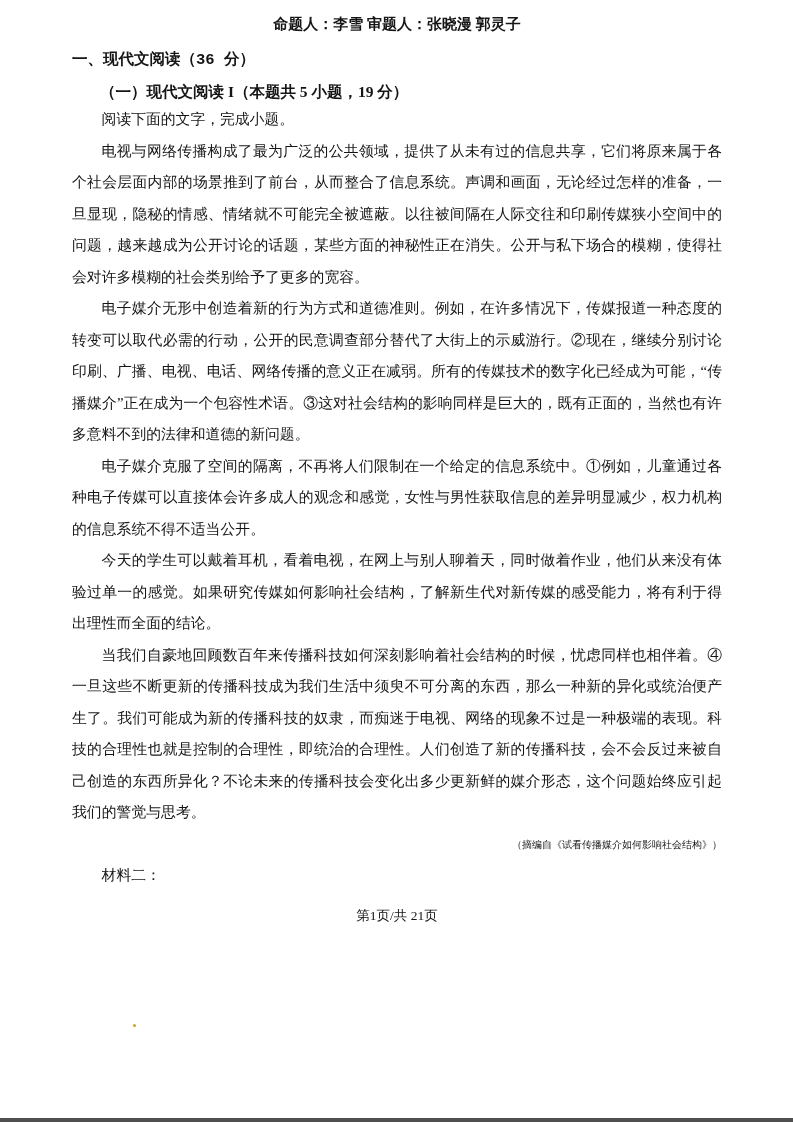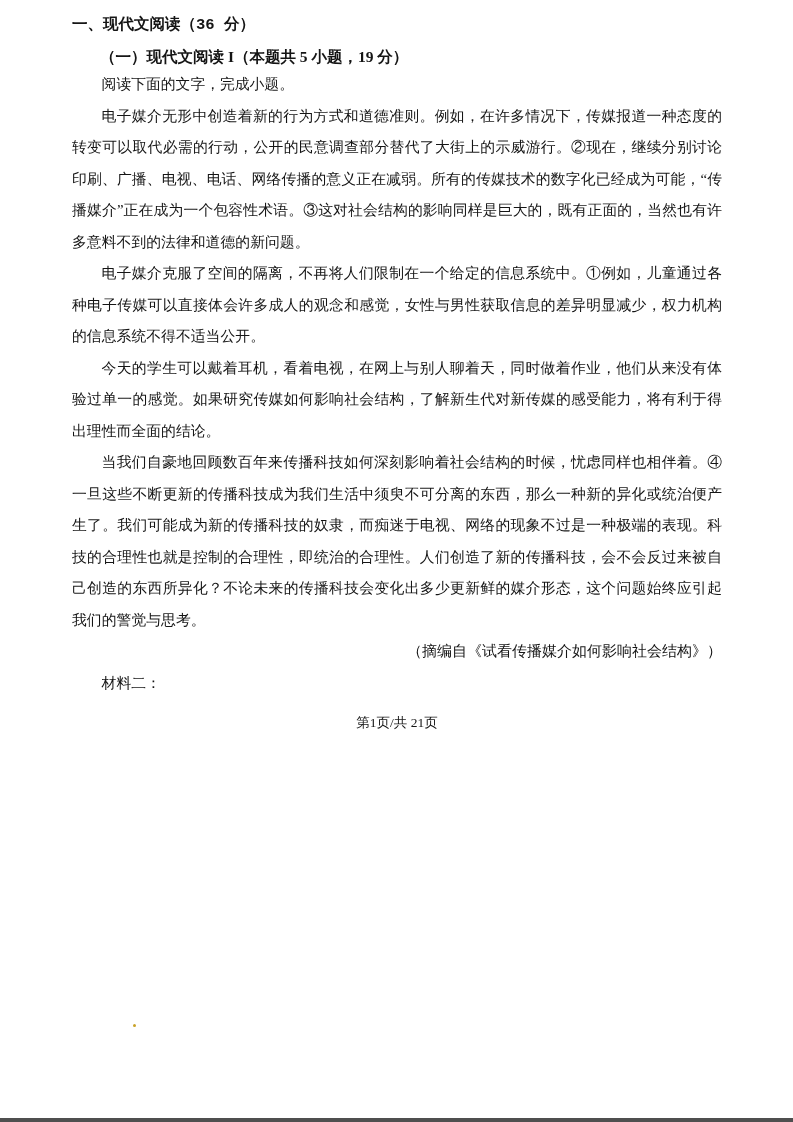--- a/index.html
+++ b/index.html
@@ -61,21 +61,21 @@
   .para {
     margin: 0;
     font-size: 14.8px;
     line-height: 31.5px;
     text-indent: 2em;
     text-align: justify;
     text-justify: inter-ideograph;
     letter-spacing: 0.05px;
   }
   .attribution {
-    font-size: 15px;
+    font-size: 10px;
     line-height: 31.5px;
     text-align: right;
   }
   .footer {
     margin-top: 14px;
     font-size: 13.5px;
     line-height: 20px;
     text-align: center;
   }
   .bottom-edge {
@@ -94,29 +94,31 @@
     border-radius: 50%;
   }
 </style>
 </head>
 <body>
 
 <div class="page">
   <div class="content">
 
 
+    <div class="authors">命题人：李雪 审题人：张晓漫 郭灵子</div>
 
     <div class="sec-heading">一、现代文阅读（36 分）</div>
 
     <div class="subsec-heading">（一）现代文阅读 I（本题共 5 小题，19 分）</div>
 
     <div class="body-line">阅读下面的文字，完成小题。</div>
 
 
     <div>
+        <p class="para">电视与网络传播构成了最为广泛的公共领域，提供了从未有过的信息共享，它们将原来属于各个社会层面内部的场景推到了前台，从而整合了信息系统。声调和画面，无论经过怎样的准备，一旦显现，隐秘的情感、情绪就不可能完全被遮蔽。以往被间隔在人际交往和印刷传媒狭小空间中的问题，越来越成为公开讨论的话题，某些方面的神秘性正在消失。公开与私下场合的模糊，使得社会对许多模糊的社会类别给予了更多的宽容。</p>
         <p class="para">电子媒介无形中创造着新的行为方式和道德准则。例如，在许多情况下，传媒报道一种态度的转变可以取代必需的行动，公开的民意调查部分替代了大街上的示威游行。②现在，继续分别讨论印刷、广播、电视、电话、网络传播的意义正在减弱。所有的传媒技术的数字化已经成为可能，“传播媒介”正在成为一个包容性术语。③这对社会结构的影响同样是巨大的，既有正面的，当然也有许多意料不到的法律和道德的新问题。</p>
         <p class="para">电子媒介克服了空间的隔离，不再将人们限制在一个给定的信息系统中。①例如，儿童通过各种电子传媒可以直接体会许多成人的观念和感觉，女性与男性获取信息的差异明显减少，权力机构的信息系统不得不适当公开。</p>
         <p class="para">今天的学生可以戴着耳机，看着电视，在网上与别人聊着天，同时做着作业，他们从来没有体验过单一的感觉。如果研究传媒如何影响社会结构，了解新生代对新传媒的感受能力，将有利于得出理性而全面的结论。</p>
         <p class="para">当我们自豪地回顾数百年来传播科技如何深刻影响着社会结构的时候，忧虑同样也相伴着。④一旦这些不断更新的传播科技成为我们生活中须臾不可分离的东西，那么一种新的异化或统治便产生了。我们可能成为新的传播科技的奴隶，而痴迷于电视、网络的现象不过是一种极端的表现。科技的合理性也就是控制的合理性，即统治的合理性。人们创造了新的传播科技，会不会反过来被自己创造的东西所异化？不论未来的传播科技会变化出多少更新鲜的媒介形态，这个问题始终应引起我们的警觉与思考。</p>
       </div>
 
     <div class="attribution">（摘编自《试看传播媒介如何影响社会结构》）</div>
 
     <div class="body-line">材料二：</div>
 

